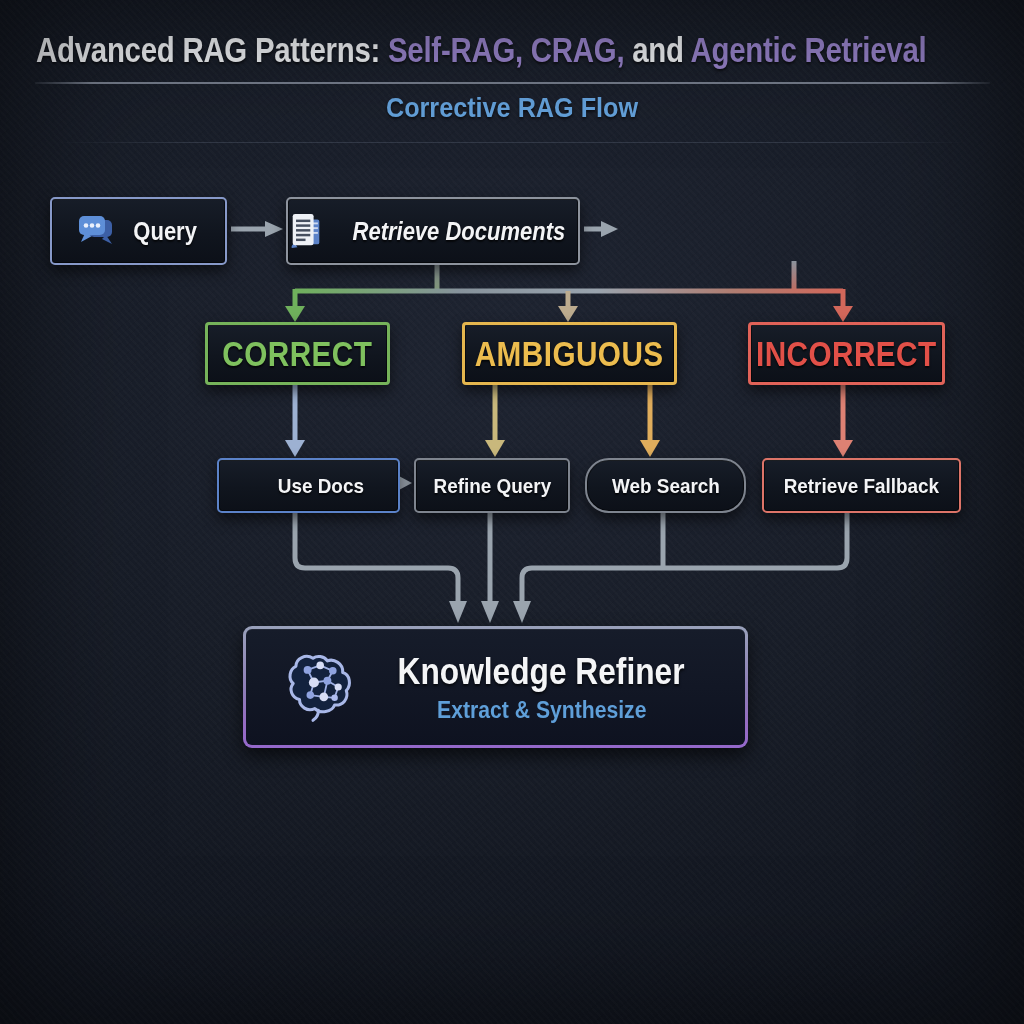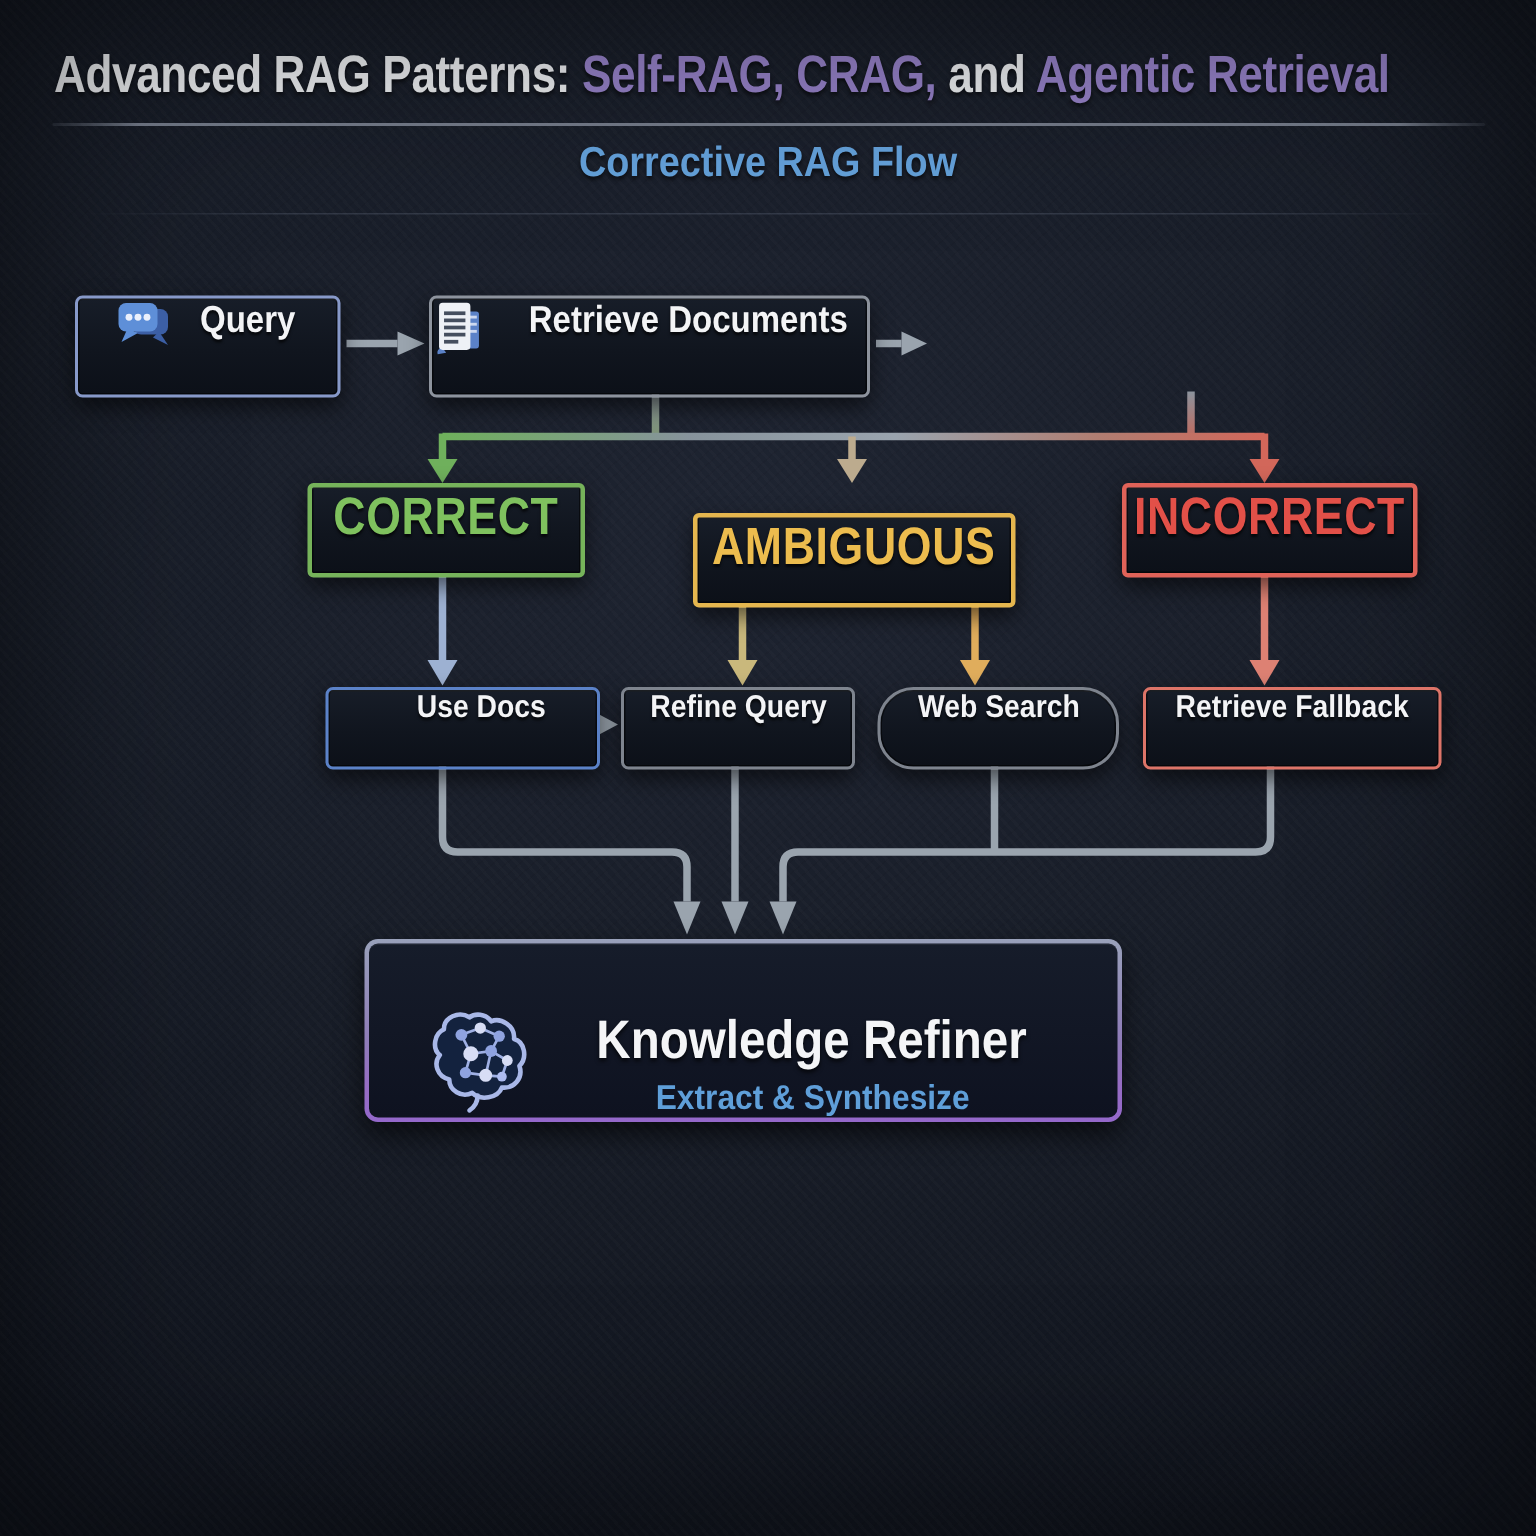--- a/index.html
+++ b/index.html
@@ -40,41 +40,41 @@
     position:absolute;left:0;right:0;top:92px;margin:0;text-align:center;
     font-size:28px;font-weight:bold;color:#64a1da;
     transform:scaleX(0.9);text-shadow:0 2px 3px rgba(0,0,0,0.6);
   }
   
   .connectors{position:absolute;left:0;top:0;z-index:1;}
   .connectors .c{stroke-width:5;fill:none;}
   .connectors .g{stroke:#9aa4ae;}
   
   .node{
-    position:absolute;z-index:2;display:flex;align-items:flex-start;justify-content:center;gap:13px;
+    position:absolute;z-index:2;display:flex;align-items:center;justify-content:center;gap:13px;
     background:linear-gradient(180deg,#171d28 0%,#10151e 55%,#0c1018 100%);
     border:2px solid #8d939d;border-radius:5px;color:#f3f4f6;font-weight:bold;
     box-shadow:0 6px 14px rgba(0,0,0,0.55), inset 0 1px 0 rgba(255,255,255,0.07), inset 0 0 0 1px rgba(0,0,0,0.55);
   }
   .node .label{display:inline-block;transform:scaleX(0.88);white-space:nowrap;text-shadow:0 2px 2px rgba(0,0,0,0.7);}
   .row1{font-size:25px;}
   .cat{border-width:3px;font-size:35px;letter-spacing:0.5px;border-radius:4px;}
   .cat .label{transform:scaleX(0.85);}
   .row3{font-size:21px;}
   .row3 .label{transform:scaleX(0.9);}
   .icon{display:flex;align-items:center;justify-content:center;}
   
   .kr-frame{
     position:absolute;left:243px;top:626px;width:505px;height:122px;z-index:2;
     padding:3px;border-radius:9px;box-sizing:border-box;
     background:linear-gradient(180deg,#99a1ba 0%,#8e7cb8 55%,#966cc3 80%,#9468cb 100%);
     box-shadow:0 8px 18px rgba(0,0,0,0.6);
   }
   .kr-inner{
-    width:100%;height:100%;border-radius:6px;display:flex;align-items:flex-end;justify-content:center;gap:20px;
+    width:100%;height:100%;border-radius:6px;display:flex;align-items:center;justify-content:center;gap:20px;
     background:linear-gradient(180deg,#161c2a 0%,#0e1220 100%);
     box-shadow:inset 0 1px 0 rgba(255,255,255,0.06);
   }
   .kr-text{display:flex;flex-direction:column;align-items:center;gap:4px;}
   .kr-title{font-size:36px;font-weight:bold;color:#f4f5f7;display:inline-block;transform:scaleX(0.88);white-space:nowrap;text-shadow:0 2px 3px rgba(0,0,0,0.7);}
   .kr-sub{font-size:23px;font-weight:bold;color:#5f9fd9;display:inline-block;transform:scaleX(0.92);white-space:nowrap;}
 </style>
 </head>
 <body>
 
@@ -150,21 +150,21 @@
         <rect x="3" y="3" width="26" height="19" rx="5" fill="#5e8fd8"></rect>
         <path d="M9,20 l-4,9 l11,-6 z" fill="#5e8fd8"></path>
         <circle cx="10" cy="12.5" r="2.3" fill="#eaf0fc"></circle>
         <circle cx="16" cy="12.5" r="2.3" fill="#eaf0fc"></circle>
         <circle cx="22" cy="12.5" r="2.3" fill="#eaf0fc"></circle>
       </svg>
     </span>
     <span class="label">Query</span>
   </div>
 
-  <div class="node row1" style="left:286px;top:197px;width:290px;height:64px;">
+  <div class="node row1" style="left:286px;top:197px;width:290px;height:64px;font-style:italic;">
     <span class="icon">
       <svg width="38" height="40" viewBox="0 0 40 42">
         <rect x="25" y="9" width="9" height="26" rx="2" fill="#5b82c8"></rect>
         <rect x="26.5" y="12" width="6" height="2" fill="#cdd9f0"></rect>
         <rect x="26.5" y="17" width="6" height="2" fill="#cdd9f0"></rect>
         <rect x="26.5" y="22" width="6" height="2" fill="#cdd9f0"></rect>
         <path d="M8,34 q-4,2 -3,5 l6,-1 z" fill="#5b82c8"></path>
         <rect x="6" y="3" width="22" height="33" rx="2.5" fill="#eef1f6"></rect>
         <rect x="9.5" y="9" width="15" height="2.6" fill="#454e5e"></rect>
         <rect x="9.5" y="14" width="15" height="2.6" fill="#454e5e"></rect>
@@ -173,21 +173,21 @@
         <rect x="9.5" y="29" width="10" height="2.6" fill="#454e5e"></rect>
       </svg>
     </span>
     <span class="label">Retrieve Documents</span>
   </div>
 
 
   <div class="node cat" style="left:205px;top:322px;width:179px;height:57px;border-color:#76b35a;color:#7fc15e;">
     <span class="label">CORRECT</span>
   </div>
-  <div class="node cat" style="left:462px;top:322px;width:209px;height:57px;border-color:#e5b64e;color:#ecbc4e;margin-top:20px;">
+  <div class="node cat" style="left:462px;top:322px;width:209px;height:57px;border-color:#e5b64e;color:#ecbc4e;">
     <span class="label">AMBIGUOUS</span>
   </div>
   <div class="node cat" style="left:748px;top:322px;width:191px;height:57px;border-color:#e06258;color:#e25048;">
     <span class="label">INCORRECT</span>
   </div>
 
   <div class="node row3" style="left:217px;top:458px;width:155px;height:51px;border-color:#5b82c8;padding-left:24px;">
     <span class="label">Use Docs</span>
   </div>
   <div class="node row3" style="left:414px;top:458px;width:152px;height:51px;border-color:#7e848e;">

